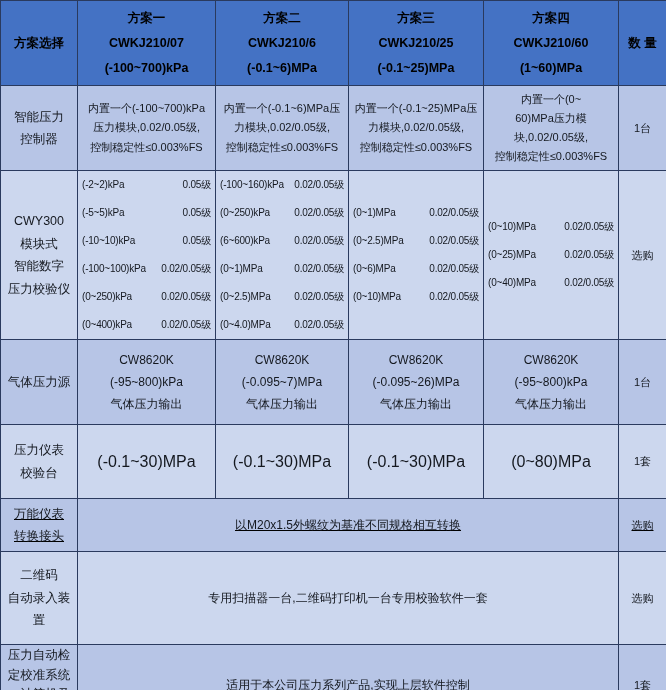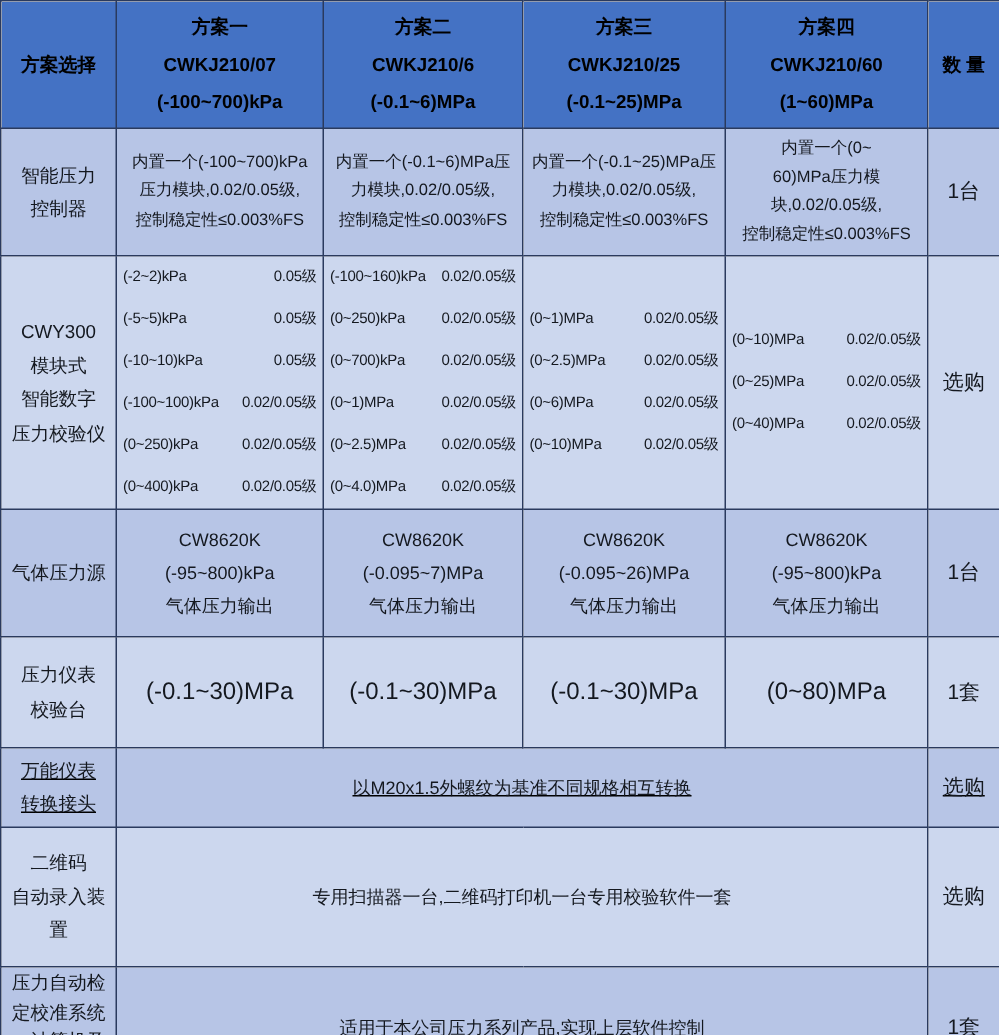--- a/index.html
+++ b/index.html
@@ -18,21 +18,21 @@
   tr.h6{height:93px;}
   tr.h7{height:81px;}
   td.label{font-size:12.5px;line-height:1.8;white-space:pre-line;}
   td.label.tight{line-height:1.55;}
   td.text3{font-size:11px;line-height:1.75;white-space:pre-line;padding:0 2px;}
   td.gas{font-size:12px;line-height:1.85;white-space:pre-line;}
   td.single{font-size:16px;}
   td.pairs{font-size:10px;letter-spacing:-0.2px;}
   .pair{display:flex;justify-content:space-between;line-height:2.0;padding:4px 4px;}
   td.merged{font-size:12px;}
-  td.qty{font-size:14px;}
+  td.qty{font-size:11px;}
   .bottom-strip{width:666px;height:8px;background:#4472c4;}
 </style>
 </head>
 <body>
 
 <div class="sheet">
   <table>
     <colgroup>
       <col style="width:77px">
         <col style="width:138px">
@@ -112,21 +112,21 @@
         <td class="pairs">
             <div class="pair">
               <span>(-100~160)kPa</span>
               <span>0.02/0.05级</span>
             </div>
             <div class="pair">
               <span>(0~250)kPa</span>
               <span>0.02/0.05级</span>
             </div>
             <div class="pair">
-              <span>(0~700)kPa</span>
+              <span>(6~600)kPa</span>
               <span>0.02/0.05级</span>
             </div>
             <div class="pair">
               <span>(0~1)MPa</span>
               <span>0.02/0.05级</span>
             </div>
             <div class="pair">
               <span>(0~2.5)MPa</span>
               <span>0.02/0.05级</span>
             </div>

